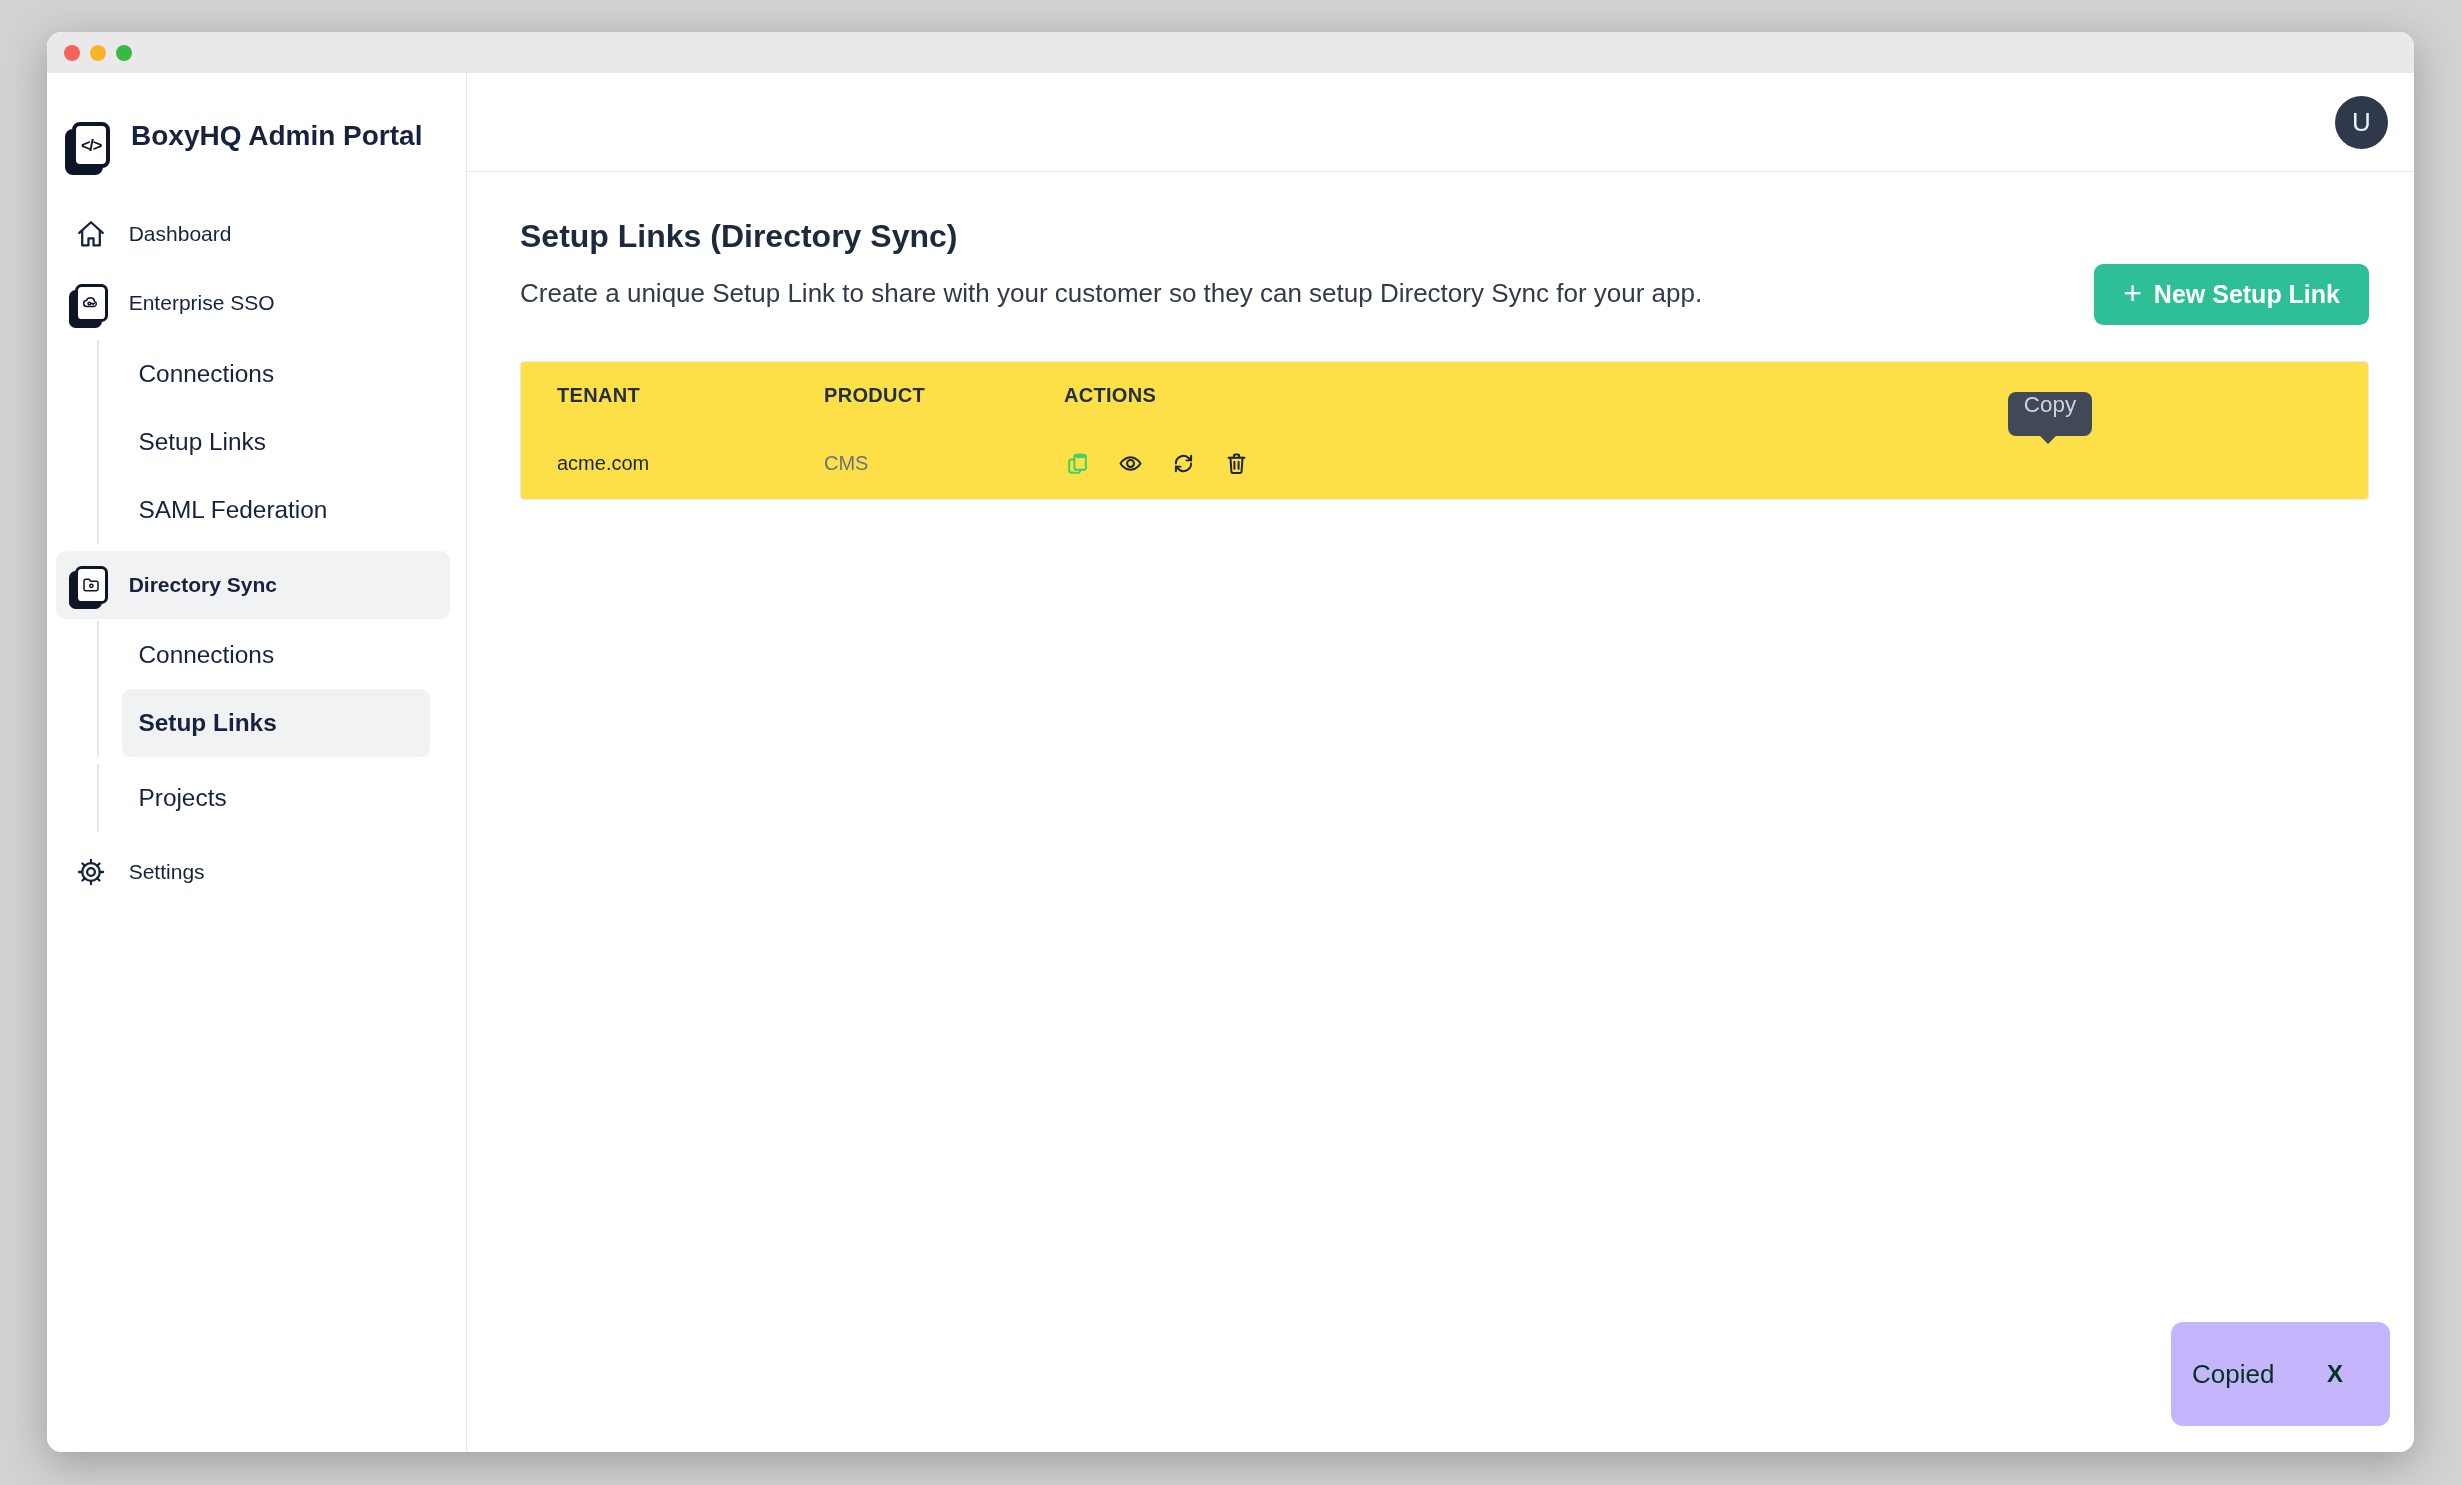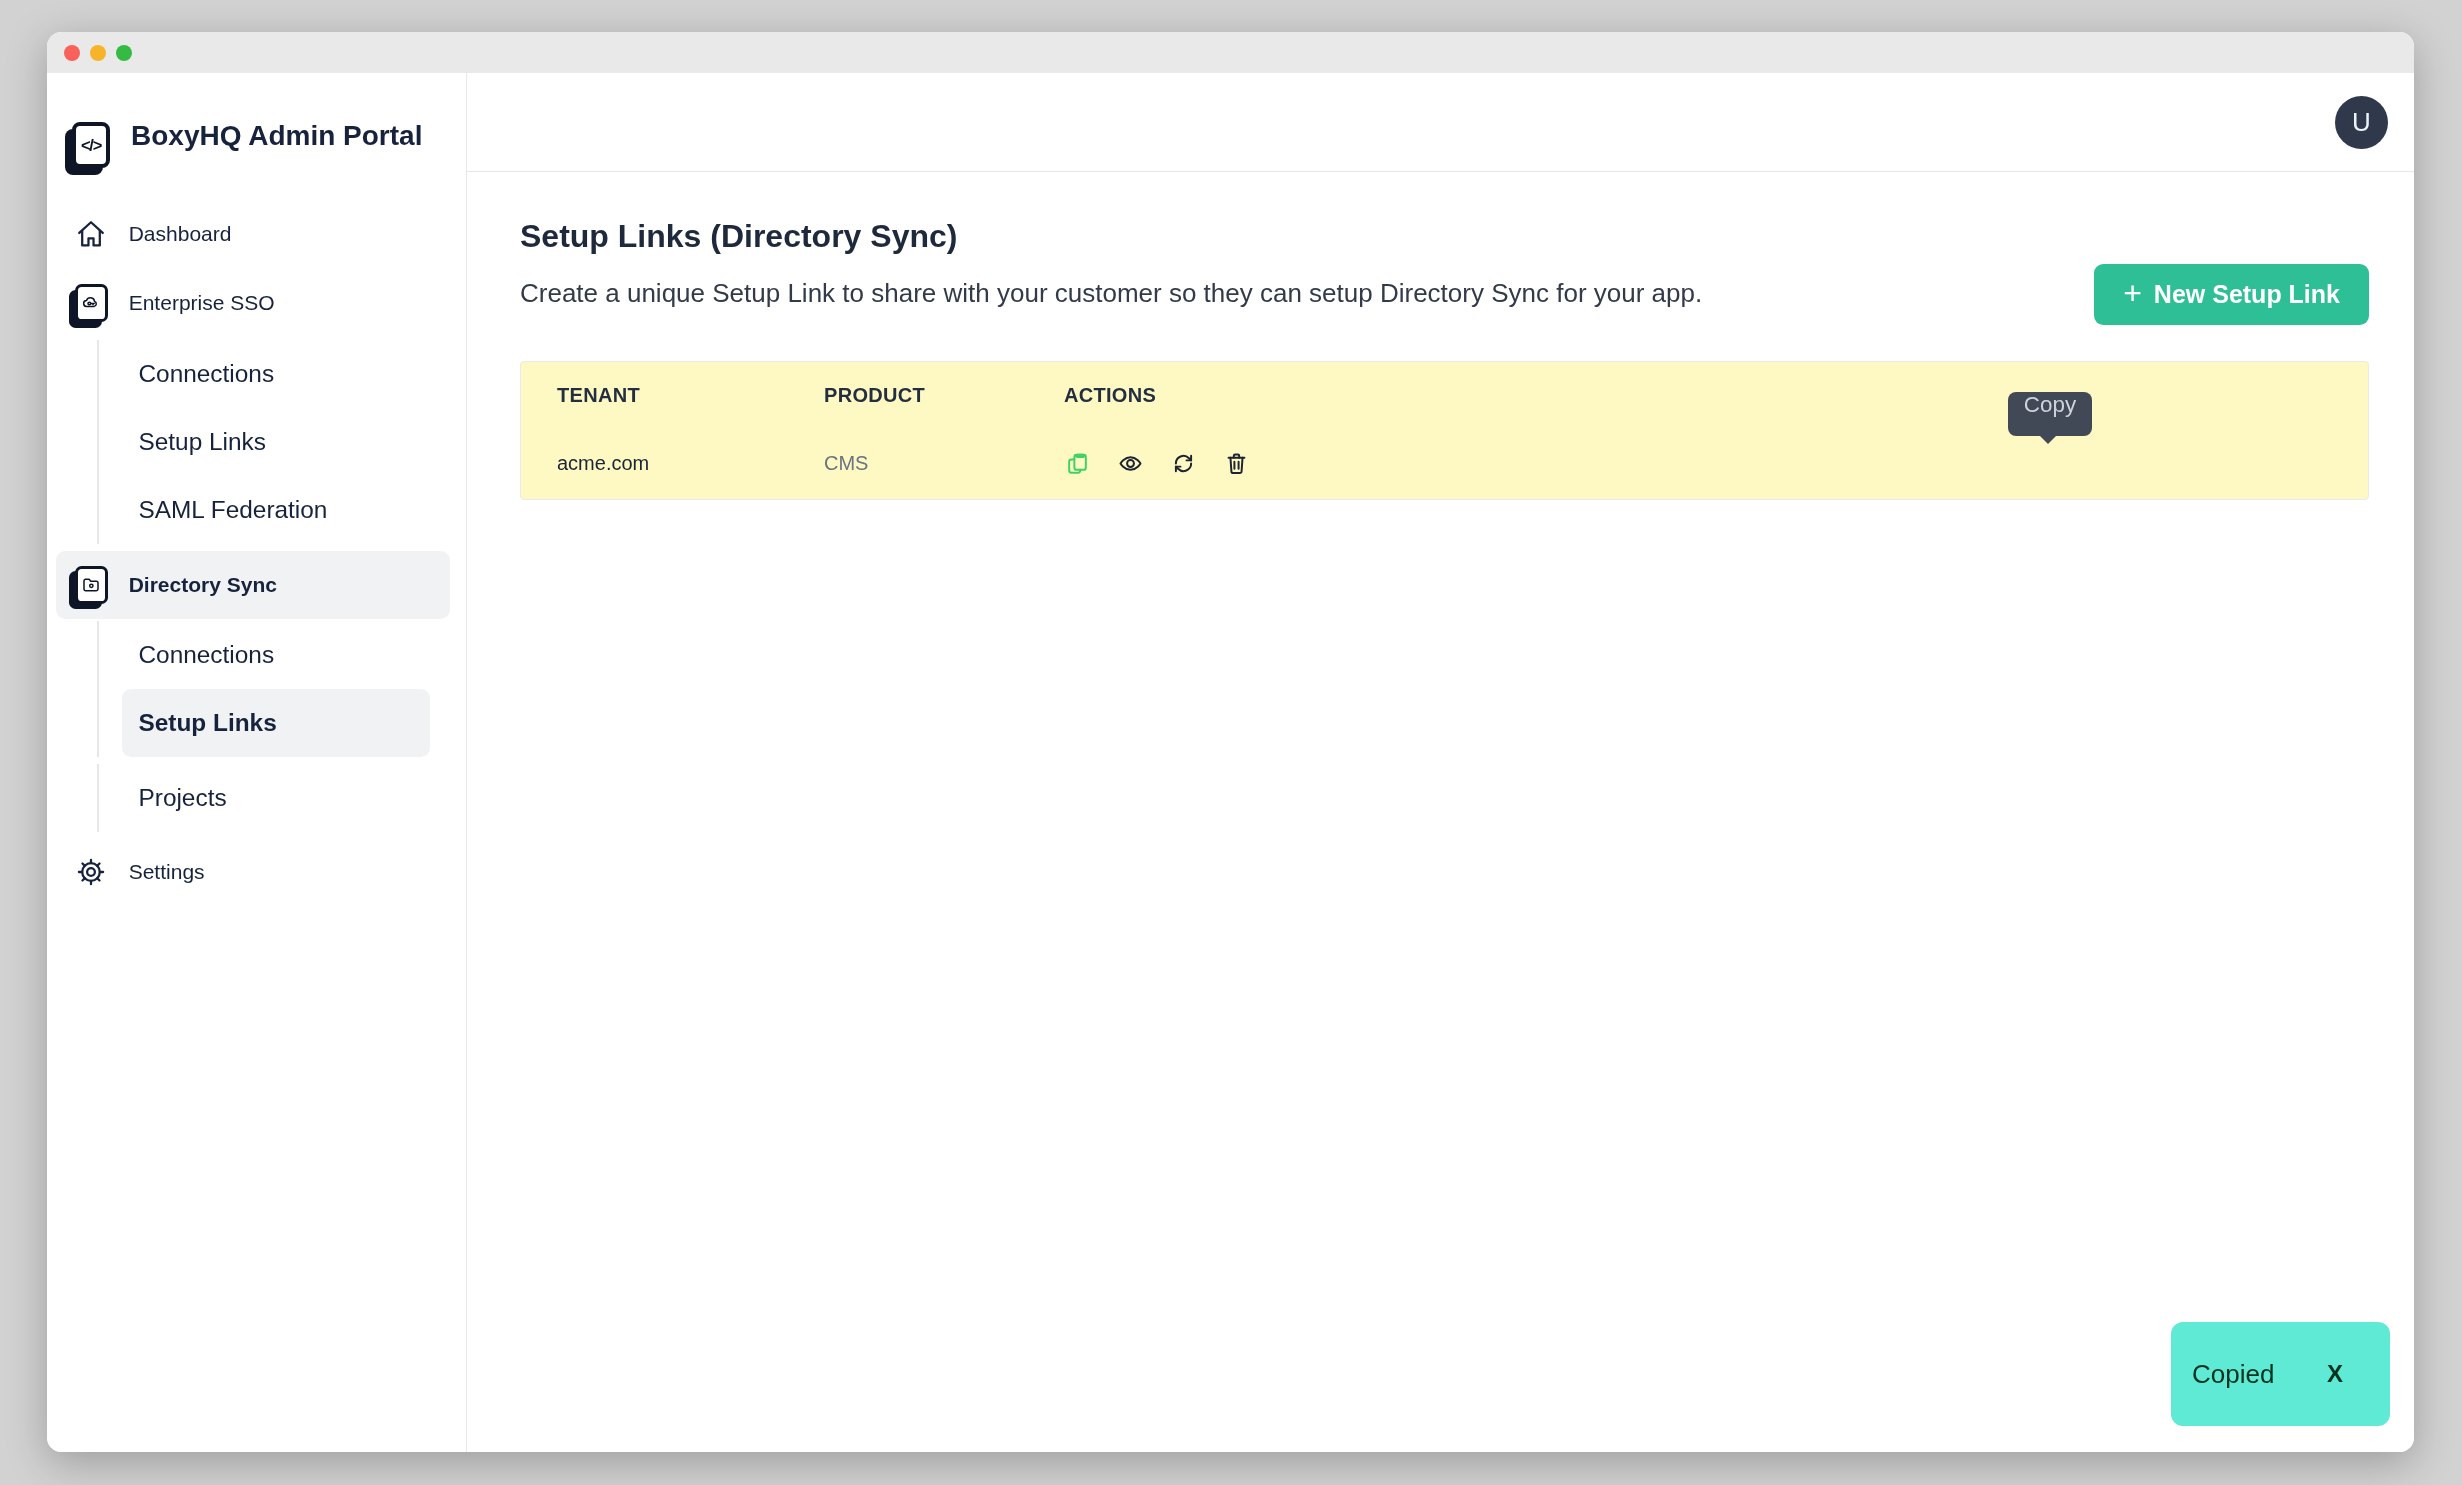--- a/index.html
+++ b/index.html
@@ -53,21 +53,21 @@
   .content{flex:1;position:relative;padding:46px 45px 0 53px;}
   .page-title{margin:0;font-size:32px;font-weight:700;color:#1e293b;}
   .page-desc{margin:21px 0 0 0;font-size:26px;line-height:34px;color:#333b49;max-width:1384px;}
 
   .new-btn{position:absolute;top:92px;right:45px;height:61px;border:none;border-radius:9.2px;
     background:#2ebf96;color:#fff;font-family:inherit;font-size:25px;font-weight:600;
     display:flex;align-items:center;gap:12px;padding:0 29px;cursor:pointer;}
   .new-btn .plus{font-size:32px;font-weight:400;line-height:1;margin-top:-2.6px;}
 
   
-  .table{margin-top:51px;border:1.3px solid #e8eaee;border-radius:4px;background:#fef9c3;overflow:hidden;}
+  .table{margin-top:51px;border:1.3px solid #e8eaee;border-radius:4px;background:#fde047;overflow:hidden;}
   .thead{display:flex;height:66px;align-items:center;}
   .trow{display:flex;height:71px;align-items:center;}
   .cell{box-sizing:border-box;flex:0 0 auto;}
   .c1{width:264px;padding-left:36px;}
   .c2{width:247px;padding-left:39px;}
   .c3{width:971px;padding-left:30px;}
   .c4{flex:1 1 auto;padding-left:32px;}
   .th{font-size:20px;font-weight:700;letter-spacing:0.3px;color:#242e41;}
   .td{font-size:20px;}
   .td.tenant{color:#1b2537;}
@@ -75,21 +75,21 @@
   .actions{display:flex;align-items:center;gap:28px;padding-left:33px;}
   .icon-btn{width:25px;height:25px;background:none;border:none;padding:0;cursor:pointer;display:flex;}
   .icon-btn svg{display:block;}
 
   
   .tooltip{position:absolute;left:2008px;top:392px;width:84px;height:44px;background:#424956;border-radius:8px;
     color:#ced3db;font-size:22.4px;display:flex;align-items:flex-start;justify-content:center;z-index:6;}
   .tooltip::after{content:"";position:absolute;top:100%;left:32px;border:8px solid transparent;border-top-color:#424956;border-bottom-width:0;}
 
   
-  .toast{position:absolute;left:2171px;top:1322px;width:219px;height:104px;box-sizing:border-box;background:#5eead4;border-radius:12px;
+  .toast{position:absolute;left:2171px;top:1322px;width:219px;height:104px;box-sizing:border-box;background:#c4b5fd;border-radius:12px;
     color:#05331f;display:flex;align-items:center;justify-content:space-between;padding:0 47px 0 21px;z-index:7;font-size:26px;}
   .toast .close{font-size:24px;font-weight:600;cursor:pointer;background:none;border:none;color:#05331f;font-family:inherit;padding:0;}
 </style>
 </head>
 <body>
 
 <div class="stage">
   <div class="window">
 
     <div class="titlebar">

